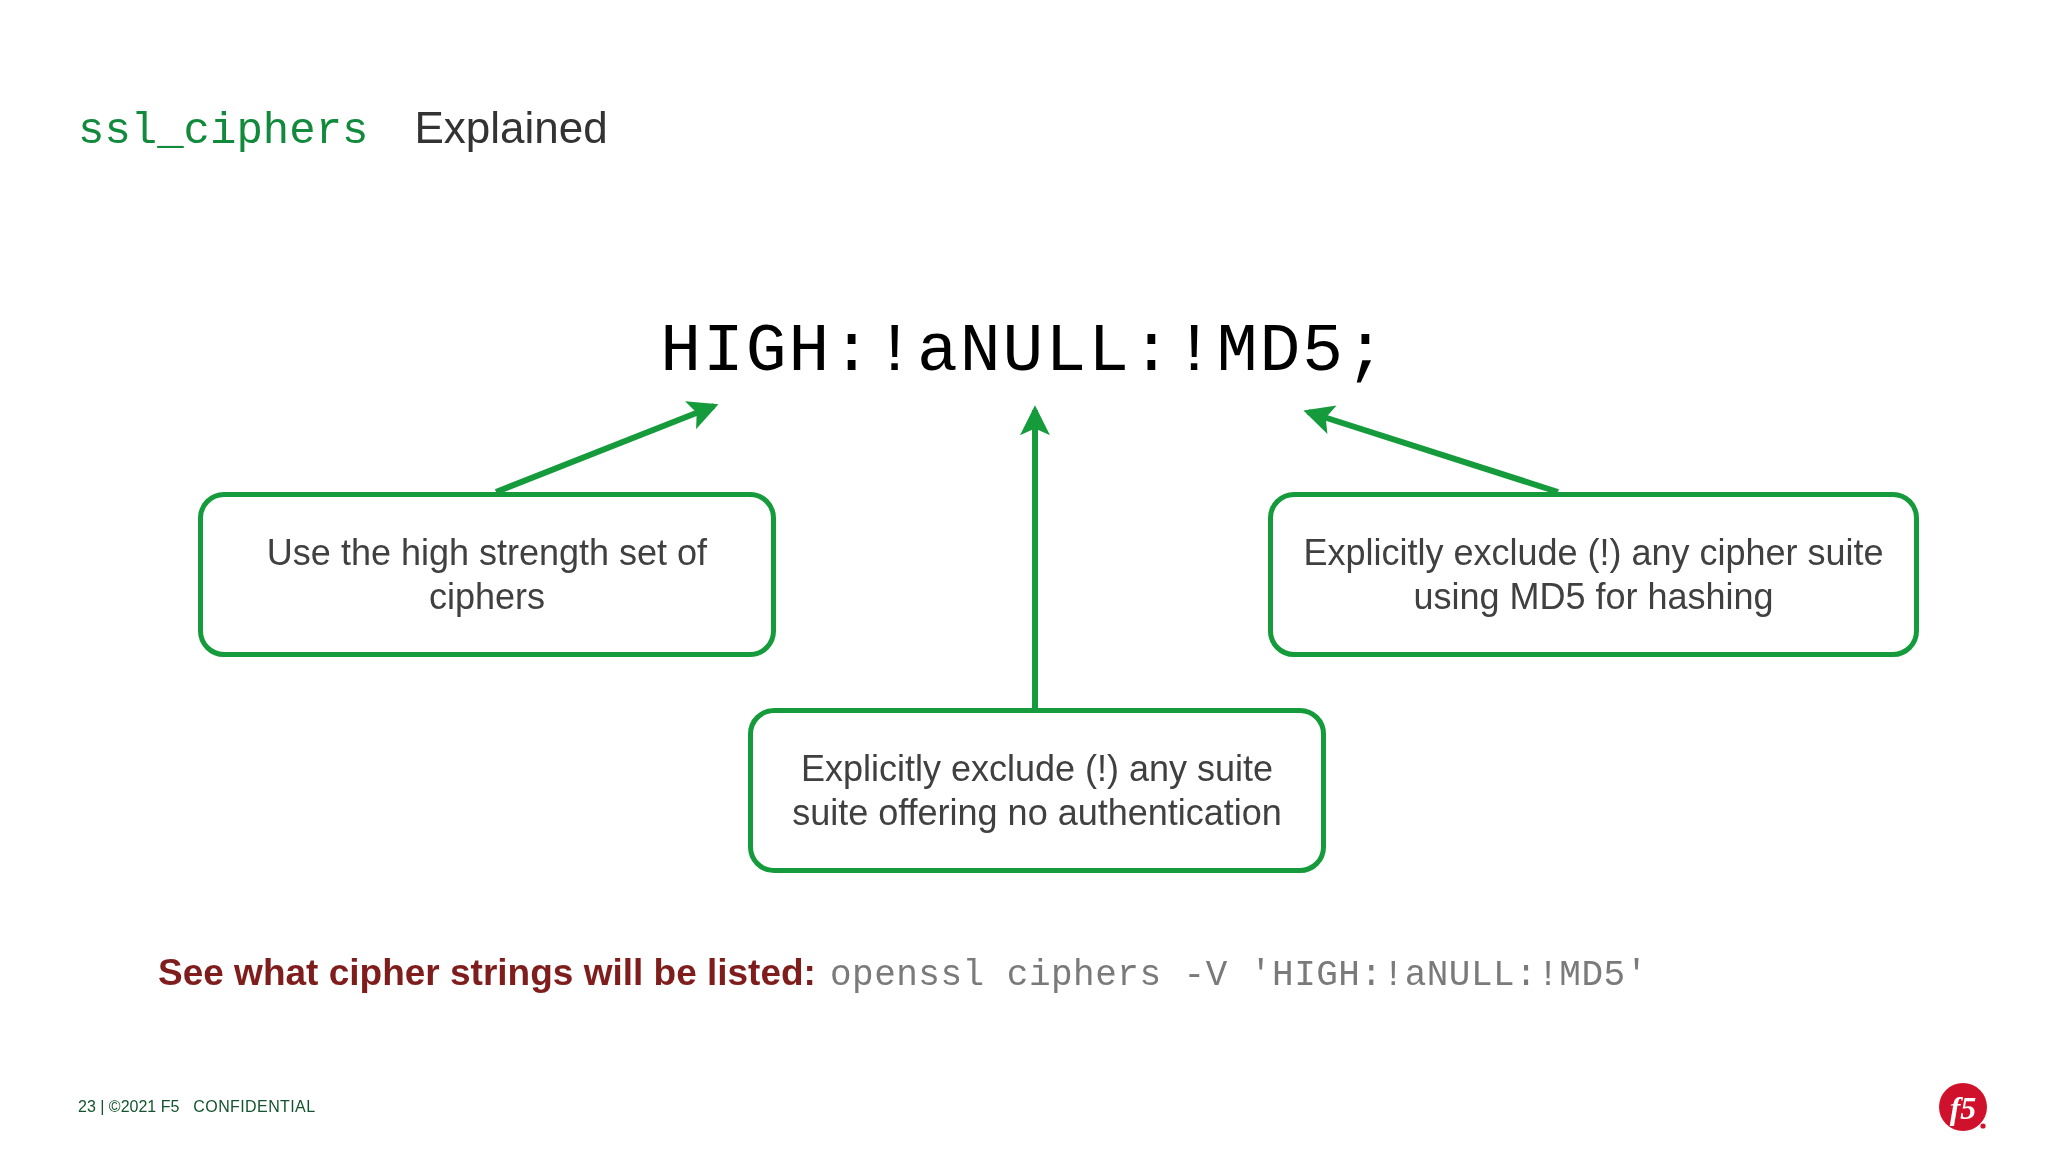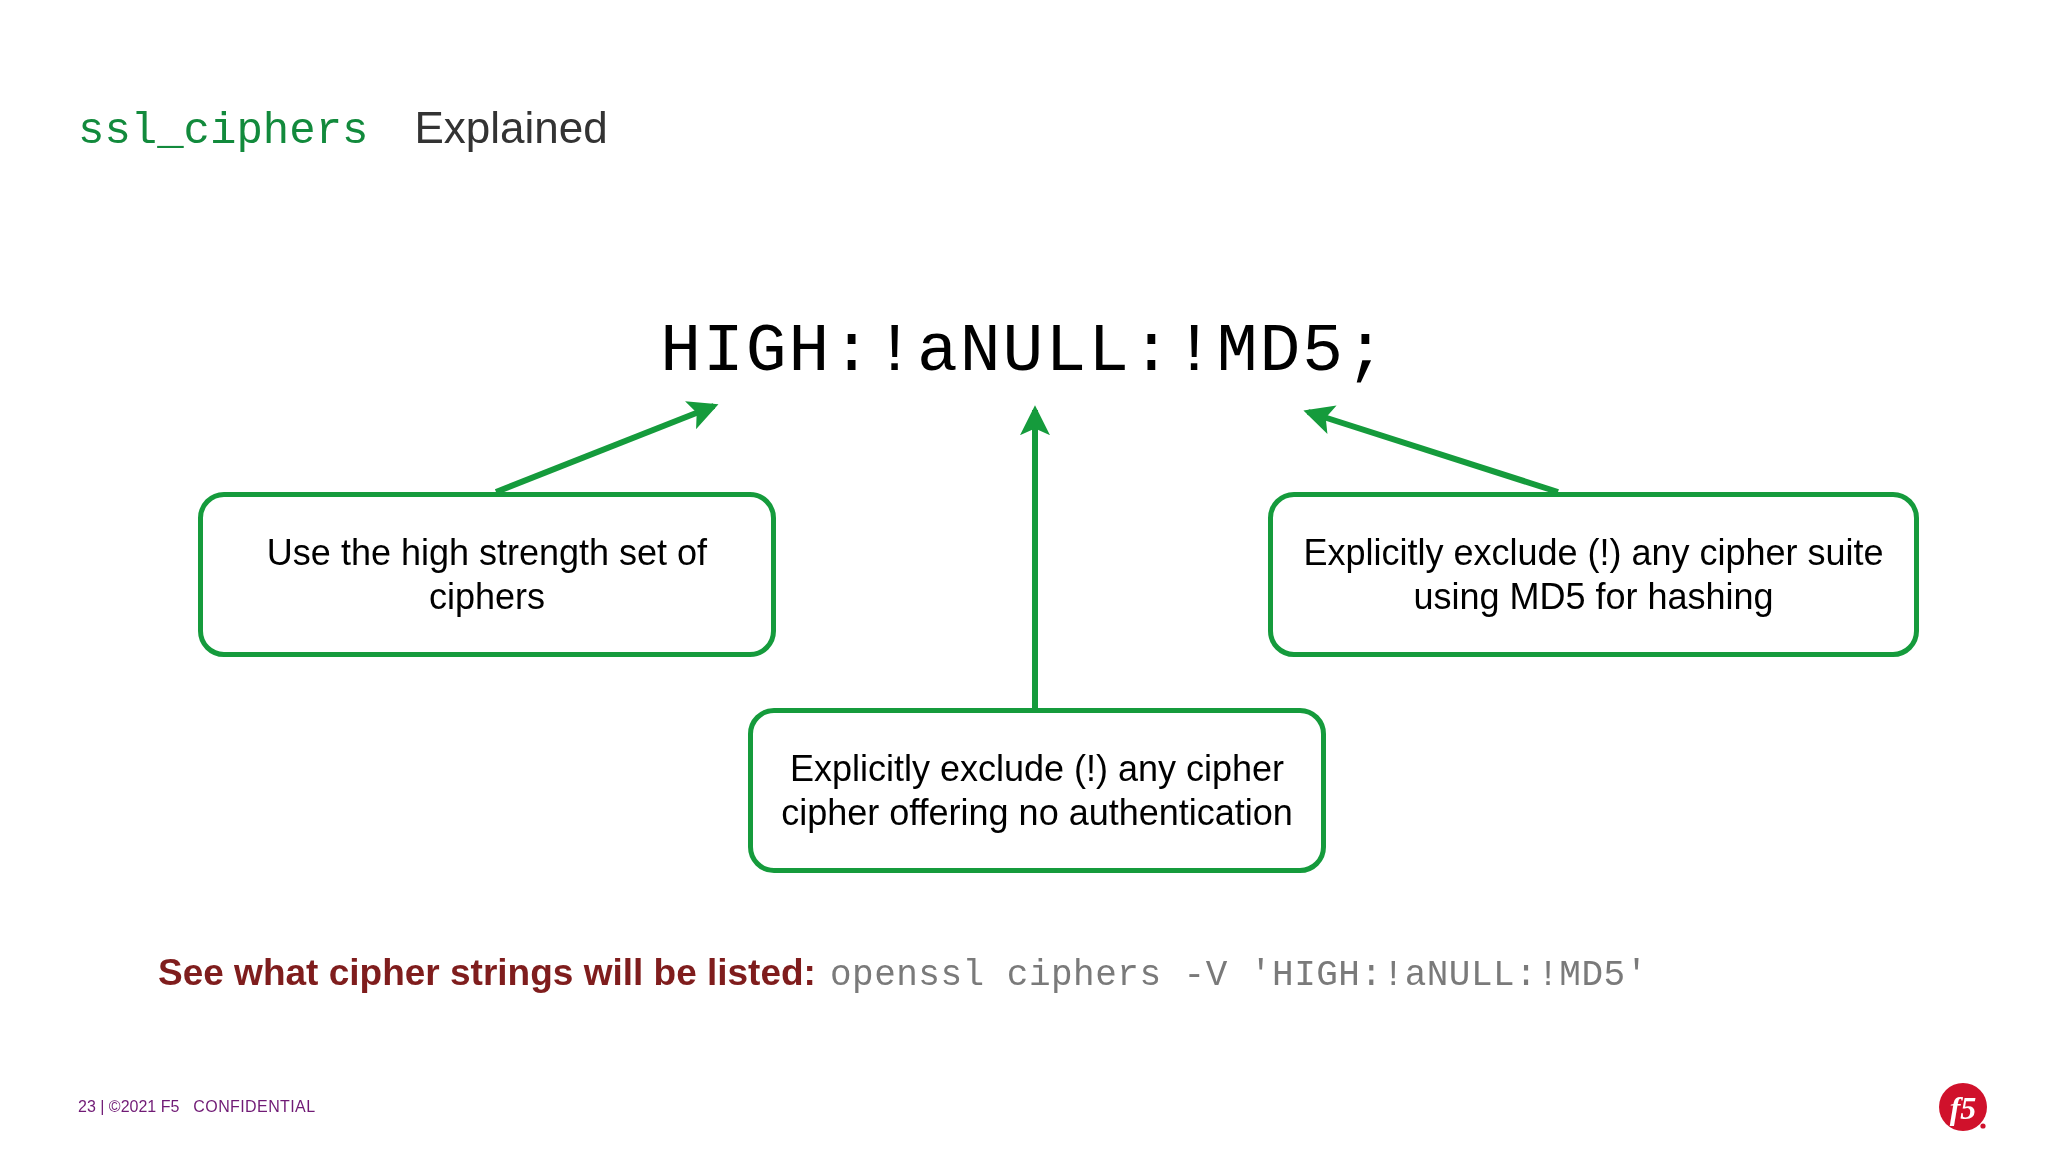--- a/index.html
+++ b/index.html
@@ -77,21 +77,21 @@
   .callout {
     position: absolute;
     box-sizing: border-box;
     border: 5px solid #159B3C;
     border-radius: 26px;
     background: #ffffff;
     display: flex;
     align-items: center;
     justify-content: center;
     text-align: center;
-    color: #000000;
+    color: #404040;
     font-family: "Liberation Sans", sans-serif;
     font-size: 36px;
     line-height: 1.22;
     padding: 6px 22px;
   }
   #callout-left   { left: 198px;  top: 492px; width: 578px;  height: 165px; }
   #callout-right  { left: 1268px; top: 492px; width: 651px;  height: 165px; }
   #callout-center { left: 748px;  top: 708px; width: 578px;  height: 165px; }
 
   
@@ -120,21 +120,21 @@
 
   
   .footer {
     position: absolute;
     left: 78px;
     top: 1098px;
     display: flex;
     align-items: baseline;
     font-family: "Liberation Sans", sans-serif;
     font-size: 16px;
-    color: #701a75;
+    color: #14532d;
     white-space: nowrap;
   }
   .footer-copy { margin-right: 14px; }
   .footer-conf { letter-spacing: 0.4px; }
 
   
   .logo {
     position: absolute;
     left: 1938px;
     top: 1082px;
@@ -165,21 +165,21 @@
 
     <line x1="1035" y1="708" x2="1035" y2="410" stroke="#159B3C" stroke-width="6" marker-end="url(#arrowhead)"></line>
 
     <line x1="1558" y1="492" x2="1308" y2="412" stroke="#159B3C" stroke-width="6" marker-end="url(#arrowhead)"></line>
   </svg>
 
   <div class="callout" id="callout-left">Use the high strength set of ciphers</div>
 
   <div class="callout" id="callout-right">Explicitly exclude (!) any cipher suite using MD5 for hashing</div>
 
-  <div class="callout" id="callout-center">Explicitly exclude (!) any cipher cipher offering no authentication</div>
+  <div class="callout" id="callout-center">Explicitly exclude (!) any suite suite offering no authentication</div>
 
   <div class="caption">
     <span class="caption-label">See what cipher strings will be listed:</span>
     <span class="caption-cmd">openssl ciphers -V 'HIGH:!aNULL:!MD5'</span>
   </div>
 
   <div class="footer">
     <span class="footer-copy">23 | ©2021 F5</span>
     <span class="footer-conf">CONFIDENTIAL</span>
   </div>

